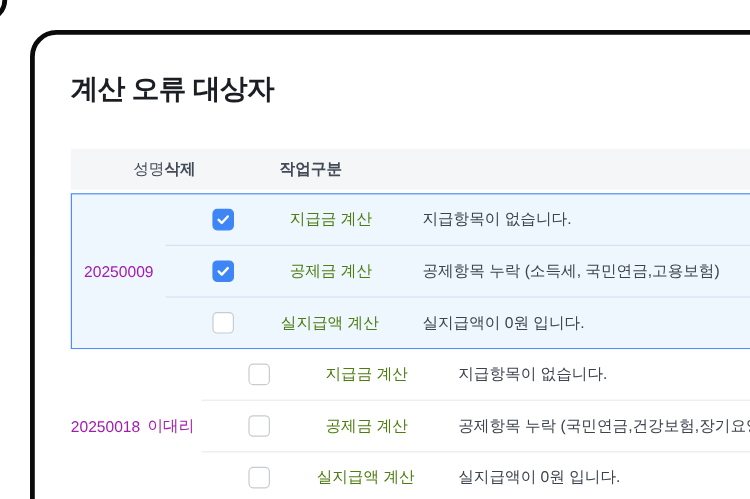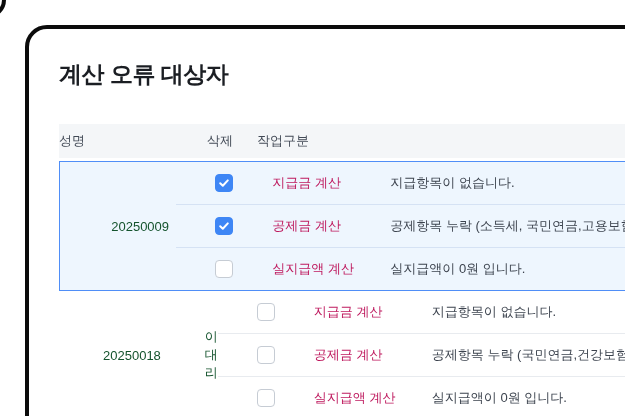--- a/index.html
+++ b/index.html
@@ -54,60 +54,59 @@
 
   .thead {
     display: flex;
     align-items: center;
     height: 34px;
     background: #f4f6f8;
     color: #424a56;
     margin-bottom: 3px;
   }
   .col-empno { width: 78px; text-align: center; }
-  .col-name  { width: 78px; text-align: left; }
-  .col-del   { width: 96px; text-align: right; }
-  .col-task  { width: 76px; text-align: right; white-space: nowrap; }
+  .col-name  { width: 78px; text-align: right; }
+  .col-del   { width: 96px; text-align: left; font-weight: bold; }
+  .col-task  { width: 76px; text-align: left; white-space: nowrap; font-weight: bold; }
   .col-msg   { flex: 1; padding-left: 42px; white-space: nowrap; }
 
   .group {
     display: flex;
     align-items: stretch;
     background: #ffffff;
     box-sizing: border-box;
   }
   .group.highlighted {
     background: var(--highlight-bg, #eef6fe);
     border: 1.5px solid var(--highlight-border, #4f8ef7);
   }
   .group .cell-empno,
   .group .cell-name {
     width: 78px;
     display: flex;
     align-items: center;
     justify-content: center;
-    color: #14532d;
-    padding-left: 44px;
+    color: #a21caf;
   }
   .subrows { flex: 1; display: flex; flex-direction: column; }
   .subrow {
     display: flex;
     align-items: center;
     height: 42px;
   }
   .subrow + .subrow { border-top: 1px solid #e8ebef; }
   .group.highlighted .subrow + .subrow { border-top: 1px solid #d5e2f4; }
 
   .cell-del {
     width: 96px;
     display: flex;
     align-items: center;
     justify-content: center;
   }
-  .cell-task { width: 76px; text-align: left; white-space: nowrap; color: #be185d; }
+  .cell-task { width: 76px; text-align: right; white-space: nowrap; color: #4d7c0f; }
   .cell-msg  { flex: 1; padding-left: 42px; white-space: nowrap; color: #3c434e; }
 
   .checkbox {
     width: 18px;
     height: 18px;
     box-sizing: border-box;
     border: 1.5px solid #c6ccd4;
     border-radius: 4px;
     background: #ffffff;
     display: flex;

